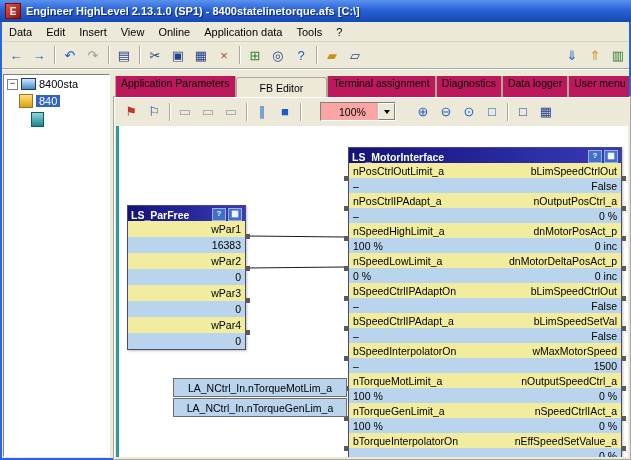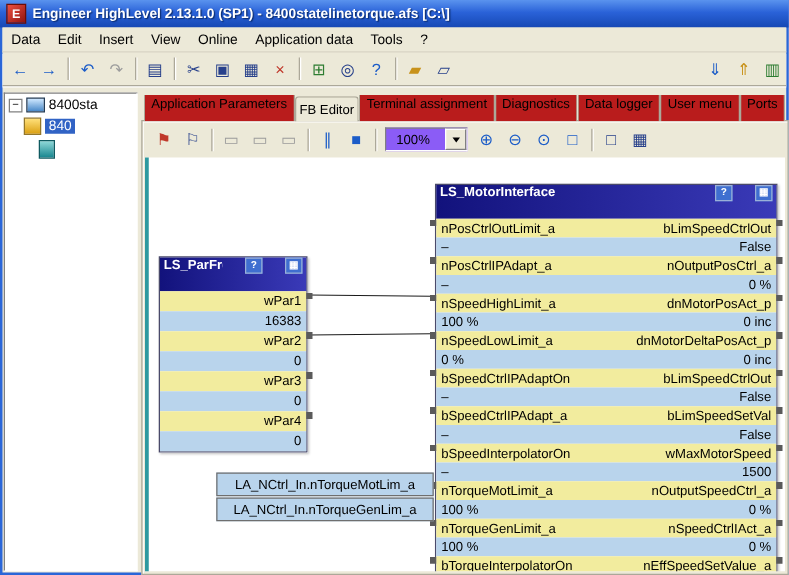--- a/index.html
+++ b/index.html
@@ -44,47 +44,47 @@
     background:linear-gradient(#ffe07a,#dba012);}
   .icon-axis{width:11px;height:13px;flex:none;border:1px solid #0f5a60;
     background:linear-gradient(#8fd8d8,#17868f);}
   .indent1{margin-left:12px;}
   .indent2{margin-left:24px;}
   .sel{background:#3163c5;color:#fff;padding:0 3px;}
 
   
   .tabs{position:absolute;left:115px;top:76px;height:21px;display:flex;align-items:flex-end;
     z-index:3;white-space:nowrap;overflow:hidden;width:514px;}
-  .tab{font-size:10.5px;padding:8px 5px;background:#b91c1c;border:1px solid #aca899;
+  .tab{font-size:10.5px;padding:8px 5px;background:#be185d;border:1px solid #aca899;
     border-bottom:none;border-radius:3px 3px 0 0;cursor:default;}
-  .tab.active{background:#ece9d8;padding:4px 3px;position:relative;margin-bottom:-1px;z-index:4;}
+  .tab.active{background:#ece9d8;padding:4px 23px;position:relative;margin-bottom:-1px;z-index:4;}
 
   
   .panel{position:absolute;left:113px;top:96px;width:516px;height:362px;background:#ece9d8;
     border:1px solid #aca899;box-shadow:inset 1px 1px 0 #fff;z-index:2;}
   .fb-toolbar{position:absolute;left:2px;top:2px;right:2px;height:25px;display:flex;
     align-items:center;gap:1px;padding-left:4px;}
-  .zoom-combo{width:56px;height:17px;background:#8b5cf6;border:1px solid;
+  .zoom-combo{width:56px;height:17px;background:#fca5a5;border:1px solid;
     border-color:#808080 #fff #fff #808080;display:flex;align-items:center;font-size:10.5px;
-    padding-left:8px;position:relative;margin:0 3px;}
+    padding-left:18px;position:relative;margin:0 15px;}
   .zoom-drop{position:absolute;right:0;top:0;bottom:0;width:15px;background:#ece9d8;
     border:1px solid;border-color:#fff #808080 #808080 #fff;display:flex;
     align-items:center;justify-content:center;}
   .zoom-drop i{width:0;height:0;border:3px solid transparent;border-top:4px solid #000;margin-top:3px;}
 
   
   .canvas{position:absolute;left:2px;top:29px;right:2px;bottom:2px;background:#fff;
     border-left:3px solid #2e99a0;overflow:hidden;}
   .wires{position:absolute;left:0;top:0;pointer-events:none;}
 
   
   .fb-block{position:absolute;font-size:10.5px;border:1px solid #4a4a6a;
     box-shadow:1px 1px 2px rgba(0,0,0,.25);}
-  .fb-head{height:27px;background:linear-gradient(90deg,#12127c,#3a3ab8);color:#fff;
-    font-weight:bold;display:flex;align-items:flex-start;padding:0 3px;gap:18px;}
+  .fb-head{height:15px;background:linear-gradient(90deg,#12127c,#3a3ab8);color:#fff;
+    font-weight:bold;display:flex;align-items:flex-end;padding:0 3px;gap:2px;}
   .fb-head .t{flex:1;white-space:nowrap;overflow:hidden;font-size:10.5px;}
   .hbtn{width:12px;height:11px;flex:none;background:#3f6fd0;border:1px solid #9ab0d8;color:#fff;
     font-size:8px;line-height:10px;text-align:center;cursor:default;}
   .fb-row{display:flex;align-items:center;justify-content:space-between;
     padding:0 4px;white-space:nowrap;overflow:hidden;}
   .row15{height:15px;} .row16{height:16px;}
   .y{background:#f2ec9e;} .b{background:#b9d4ec;}
   .pf{justify-content:flex-end;}
   .stubs{position:absolute;width:5px;}
   .stub-l{left:-5px;} .stub-r{right:-5px;}

